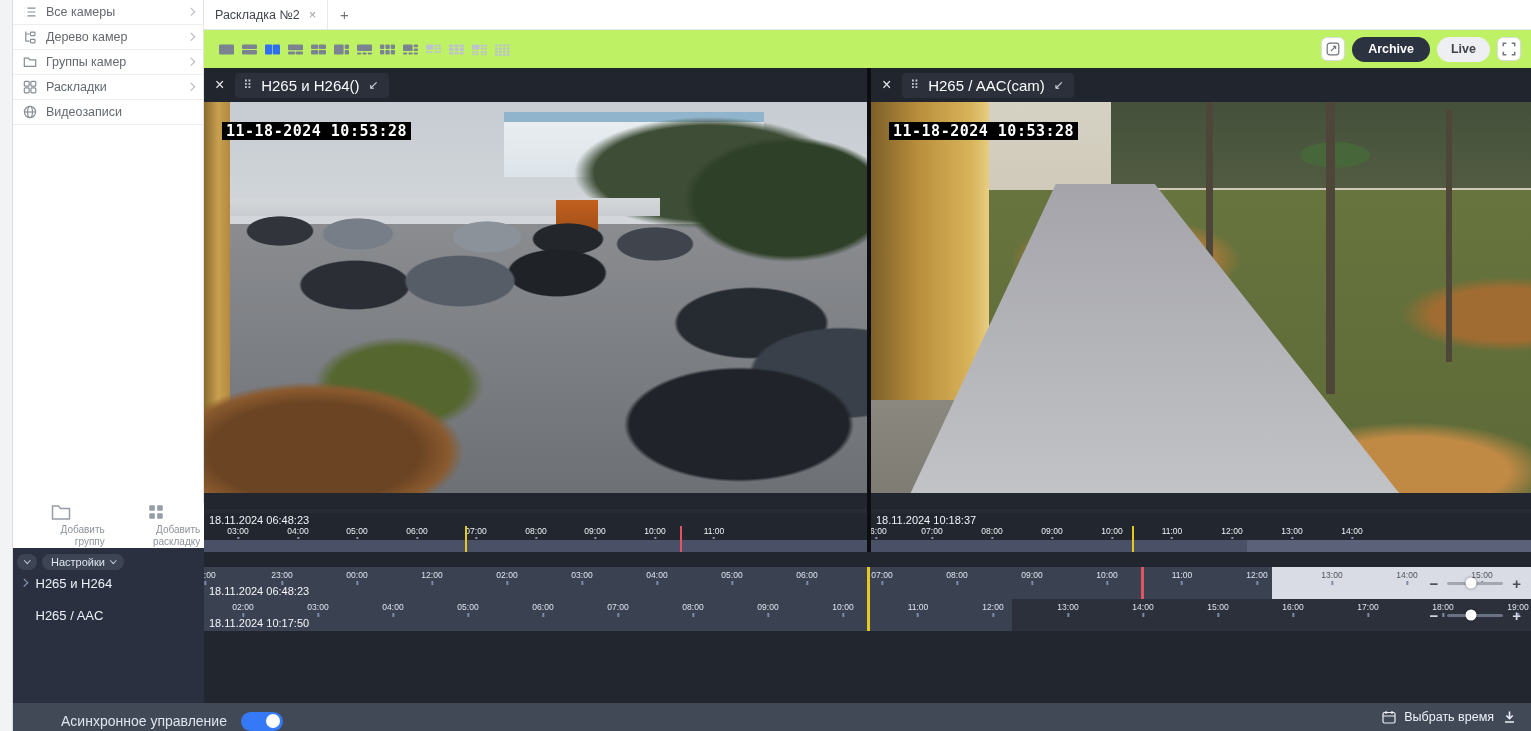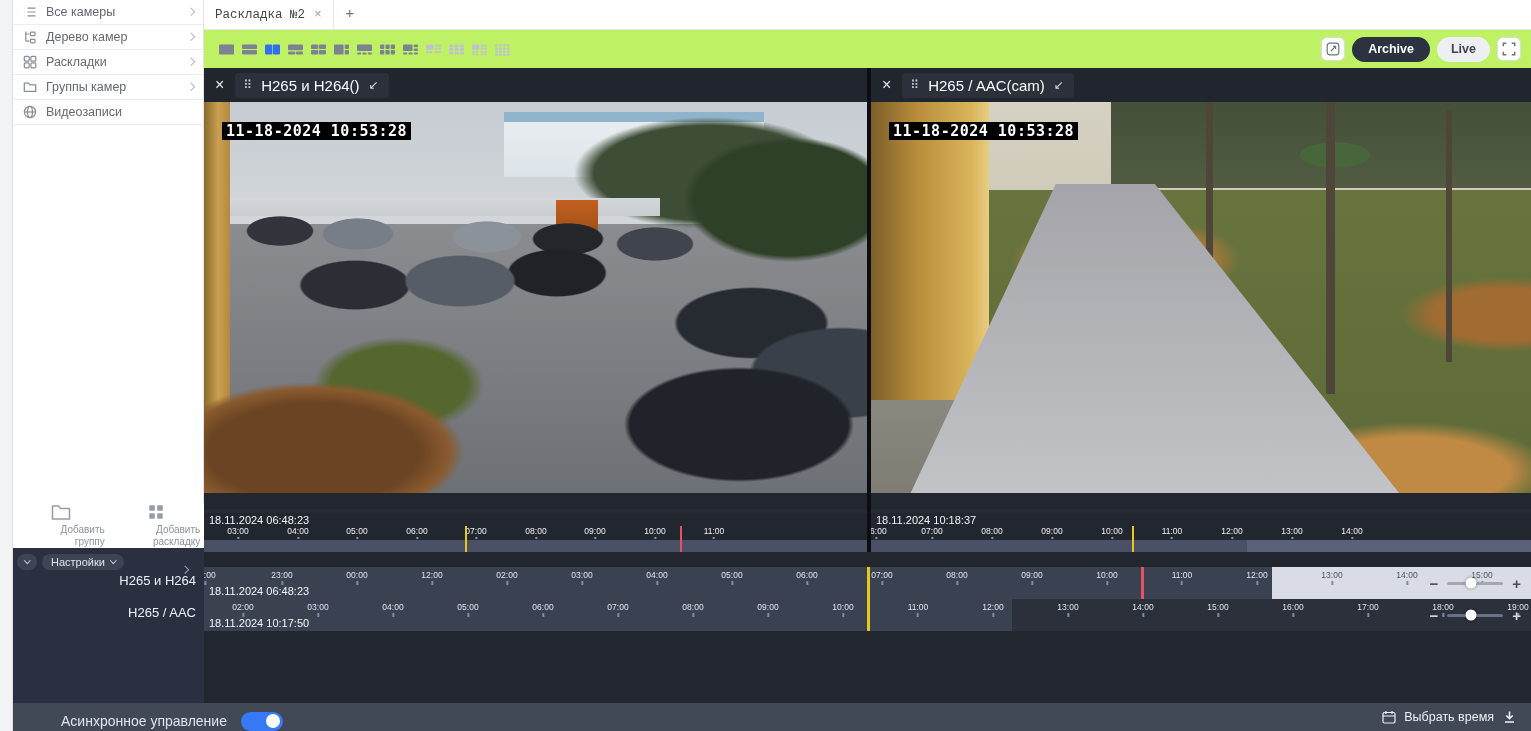--- a/index.html
+++ b/index.html
@@ -26,26 +26,26 @@
   .add-btn{width:88px;text-align:right;font-size:10px;line-height:1.18;color:#8d939b;cursor:pointer;}
   .add-btn svg{display:block;margin:0 auto 3px;}
 
   
   .side-dark{left:13px;top:548px;width:191px;height:155px;background:#2a3040;color:#e8ecf4;}
   .sd-head{height:19px;display:flex;align-items:center;gap:5px;padding:8px 0 0 4px;}
   .sd-pill{background:#3d4555;border-radius:9px;height:16px;display:inline-flex;align-items:center;gap:6px;
            padding:0 9px;font-size:11px;color:#dfe4ee;cursor:pointer;}
   .sd-pill .chev{width:4.5px;height:4.5px;color:#c6ccd8;}
   .sd-pill.sq{width:20px;padding:0;justify-content:center;}
-  .sd-row{height:32px;display:flex;align-items:flex-end;padding:0 8px;font-size:13px;color:#eef1f7;cursor:pointer;flex-direction:column;}
+  .sd-row{height:32px;display:flex;align-items:center;padding:0 8px;font-size:13px;color:#eef1f7;cursor:pointer;}
   .sd-row .chev{color:#8fa0c0;margin-right:9px;}
   .sd-row .chev.hidden{visibility:hidden;}
 
   
-  .tabbar{left:204px;top:0;width:1327px;height:30px;background:#fff;border-bottom:1px solid #e4e5e8;display:flex;align-items:stretch;font-family:Liberation Mono, monospace;}
+  .tabbar{left:204px;top:0;width:1327px;height:30px;background:#fff;border-bottom:1px solid #e4e5e8;display:flex;align-items:stretch;}
   .tab{display:flex;align-items:center;gap:9px;padding:0 11px;border-right:1px solid #e8e9ec;
        font-size:12.5px;color:#41464c;cursor:pointer;}
   .tab .x{color:#9aa0a8;font-size:13px;line-height:1;cursor:pointer;}
   .newtab{width:32px;display:flex;align-items:center;justify-content:center;color:#6d7378;font-size:15px;cursor:pointer;}
 
   
   .toolbar{left:204px;top:30px;width:1327px;height:38px;background:#bef264;display:flex;align-items:center;padding:0 10px;}
   .layout-icons{display:flex;align-items:center;gap:6px;margin-left:4px;}
   .layout-icons svg{cursor:pointer;}
   .toolbar-right{margin-left:auto;display:flex;align-items:center;gap:7px;}
@@ -184,33 +184,33 @@
       <svg width="14" height="14" viewBox="0 0 14 14" fill="none" stroke="#878d96" stroke-width="1.2">
         <path d="M2.8 1.5v9.7M2.8 4h3.6M2.8 11.2h3.6"></path>
           <rect x="7.4" y="2.2" width="4.6" height="3.4" rx="0.8"></rect>
           <rect x="7.4" y="9.4" width="4.6" height="3.4" rx="0.8"></rect>
       </svg>
       <span class="lbl">Дерево камер</span>
       <span class="chev r"></span>
     </div>
     <div class="nav-item">
       <svg width="14" height="14" viewBox="0 0 14 14" fill="none" stroke="#878d96" stroke-width="1.2">
+        <path d="M1.3 3.2h4.2l1.4 1.6h5.8v6.6H1.3z"></path>
+      </svg>
+      <span class="lbl">Группы камер</span>
+      <span class="chev r"></span>
+    </div>
+    <div class="nav-item">
+      <svg width="14" height="14" viewBox="0 0 14 14" fill="none" stroke="#878d96" stroke-width="1.2">
         <rect x="1.3" y="1.3" width="4.9" height="4.9" rx="1"></rect>
           <rect x="7.9" y="1.3" width="4.9" height="4.9" rx="1"></rect>
         <rect x="1.3" y="7.9" width="4.9" height="4.9" rx="1"></rect>
           <rect x="7.9" y="7.9" width="4.9" height="4.9" rx="1"></rect>
       </svg>
       <span class="lbl">Раскладки</span>
-      <span class="chev r"></span>
-    </div>
-    <div class="nav-item">
-      <svg width="14" height="14" viewBox="0 0 14 14" fill="none" stroke="#878d96" stroke-width="1.2">
-        <path d="M1.3 3.2h4.2l1.4 1.6h5.8v6.6H1.3z"></path>
-      </svg>
-      <span class="lbl">Группы камер</span>
       <span class="chev r"></span>
     </div>
     <div class="nav-item">
       <svg width="14" height="14" viewBox="0 0 14 14" fill="none" stroke="#878d96" stroke-width="1.2">
         <circle cx="7" cy="7" r="5.6"></circle>
           <ellipse cx="7" cy="7" rx="2.4" ry="5.6"></ellipse>
           <path d="M1.4 7h11.2"></path>
       </svg>
       <span class="lbl">Видеозаписи</span>
     </div>

